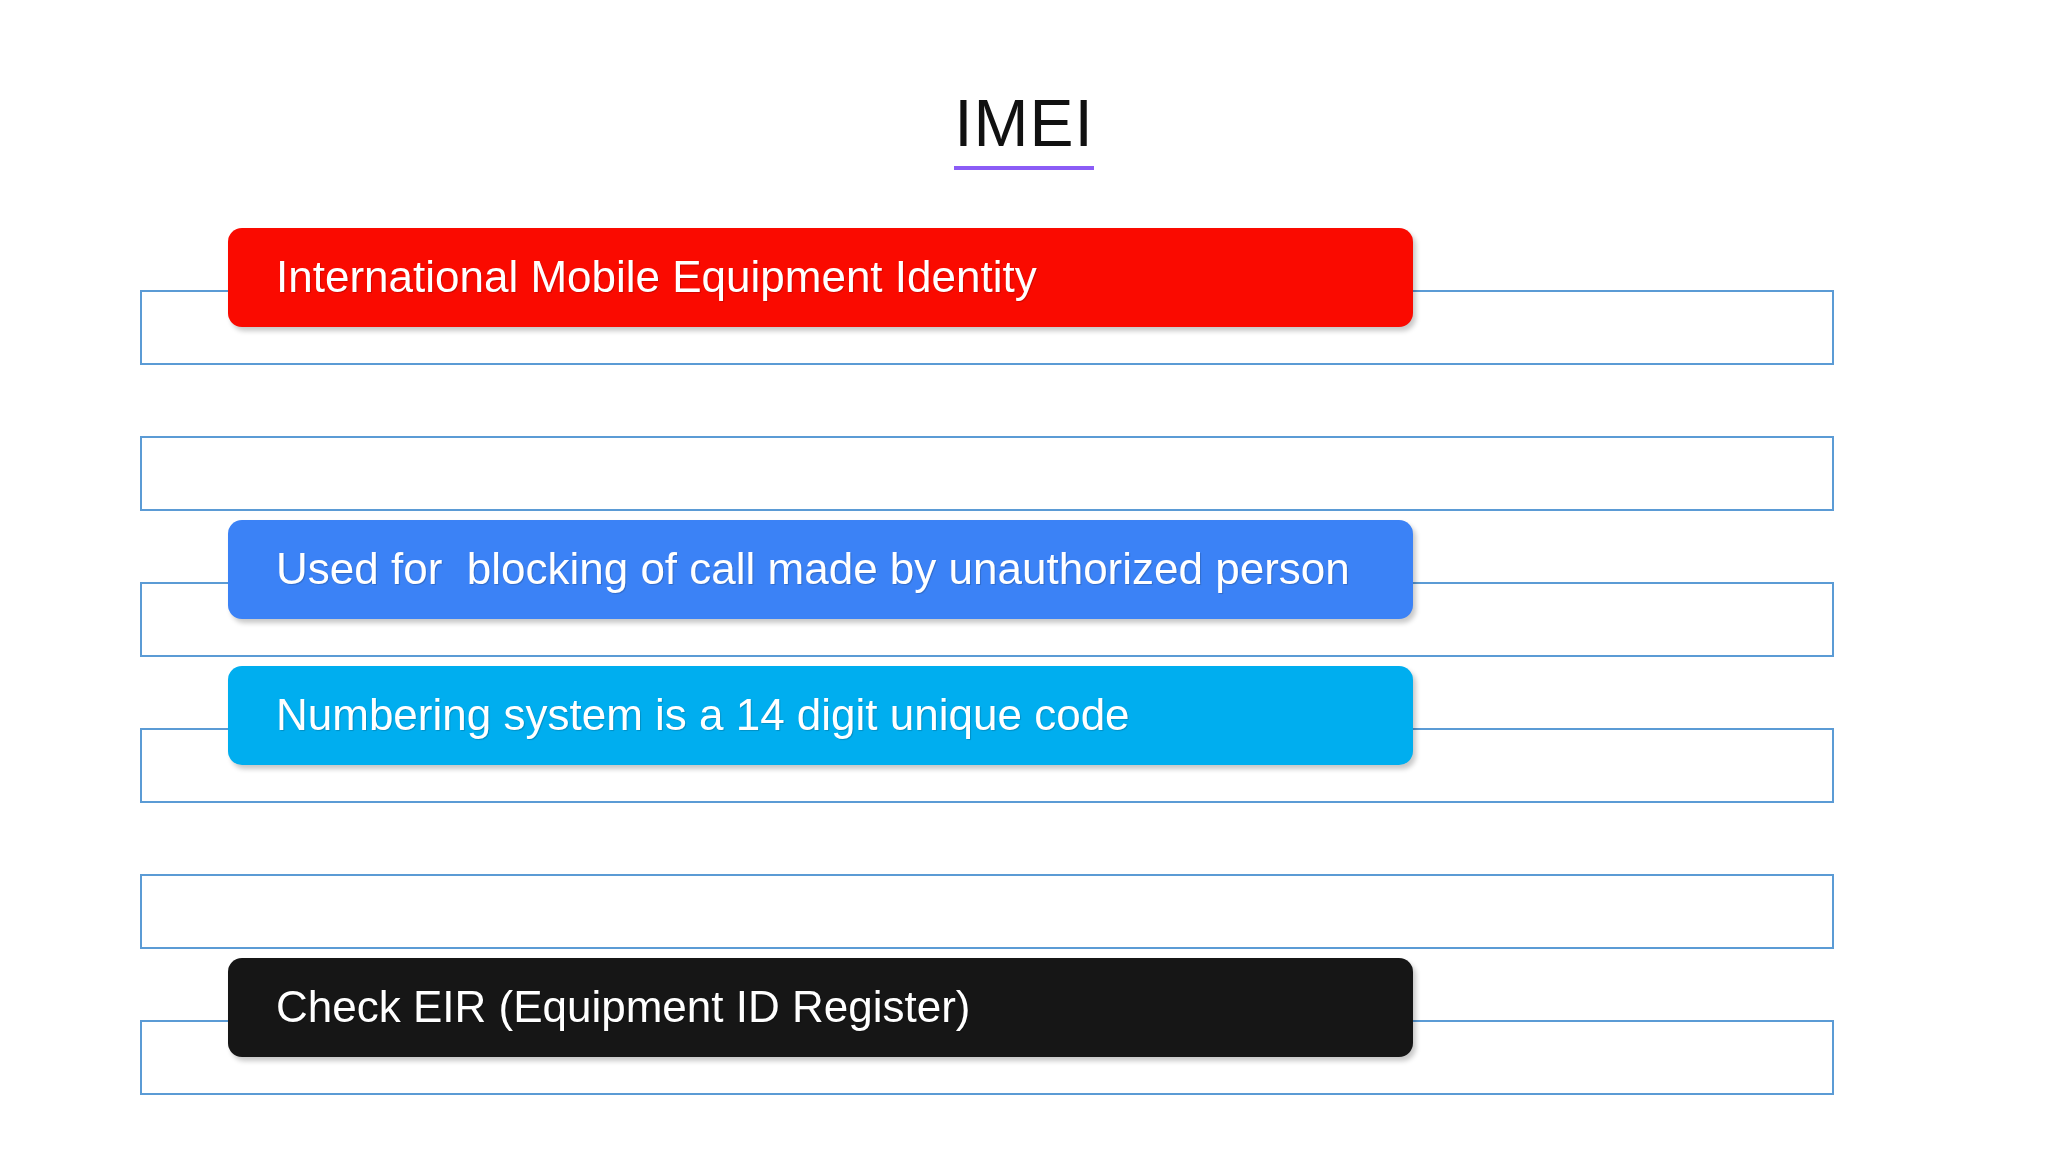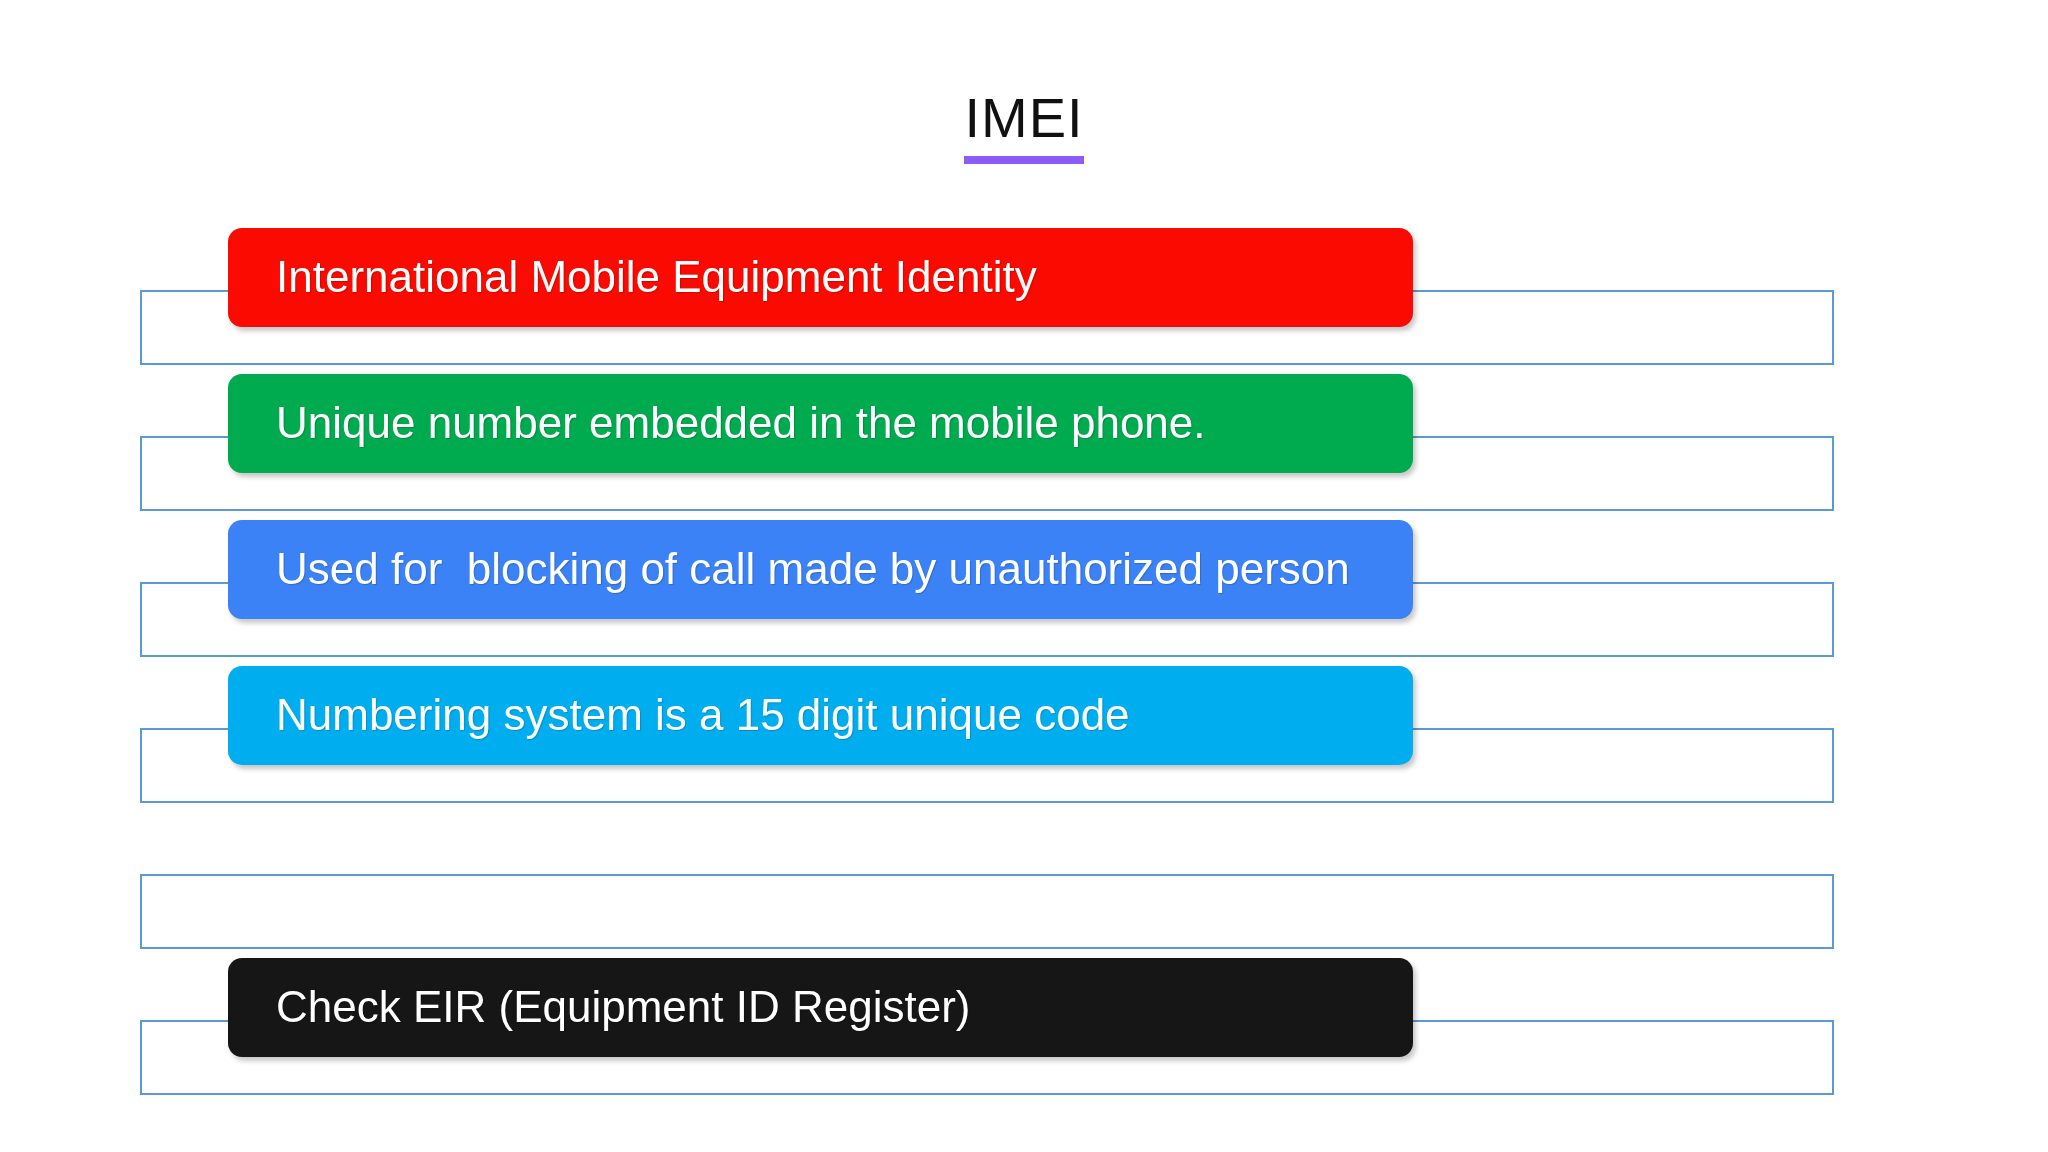--- a/index.html
+++ b/index.html
@@ -26,27 +26,27 @@
   .title-wrap {
     position: absolute;
     top: 90px;
     left: 0;
     width: 2048px;
     text-align: center;
   }
   .title {
     display: inline-block;
     font-family: "Liberation Sans", sans-serif;
-    font-size: 56px;
+    font-size: 66px;
     font-weight: 300;
     line-height: 1.0;
     color: #111111;
     letter-spacing: 1px;
     padding-bottom: 10px;
-    border-bottom: 8px solid #8b5cf6;
+    border-bottom: 4px solid #8b5cf6;
   }
 
   
   .row {
     position: absolute;
     left: 0;
     width: 2048px;
     height: 150px;
   }
 
@@ -100,34 +100,31 @@
 
   <div id="rows">
       <div class="row" style="top: 228px;">
         <div class="row-frame" style="border-color: rgb(91, 155, 213);"></div>
         <div class="row-bar" style="background: rgb(250, 10, 0);">
           <span class="row-bar-label">International Mobile Equipment Identity</span>
         </div>
       </div>
       <div class="row" style="top: 374px;">
         <div class="row-frame" style="border-color: rgb(91, 155, 213);"></div>
-        <div class="row-bar" style="background: rgb(0, 170, 79);">
-          <span class="row-bar-label">Unique number embedded in the mobile phone.</span>
-        </div>
       </div>
       <div class="row" style="top: 520px;">
         <div class="row-frame" style="border-color: rgb(91, 155, 213);"></div>
         <div class="row-bar" style="background: #3b82f6;">
           <span class="row-bar-label">Used for  blocking of call made by unauthorized person</span>
         </div>
       </div>
       <div class="row" style="top: 666px;">
         <div class="row-frame" style="border-color: rgb(91, 155, 213);"></div>
         <div class="row-bar" style="background: rgb(0, 174, 239);">
-          <span class="row-bar-label">Numbering system is a 15 digit unique code</span>
+          <span class="row-bar-label">Numbering system is a 14 digit unique code</span>
         </div>
       </div>
       <div class="row" style="top: 812px;">
         <div class="row-frame" style="border-color: rgb(91, 155, 213);"></div>
       </div>
       <div class="row" style="top: 958px;">
         <div class="row-frame" style="border-color: rgb(91, 155, 213);"></div>
         <div class="row-bar" style="background: rgb(22, 22, 22);">
           <span class="row-bar-label">Check EIR (Equipment ID Register)</span>
         </div>

